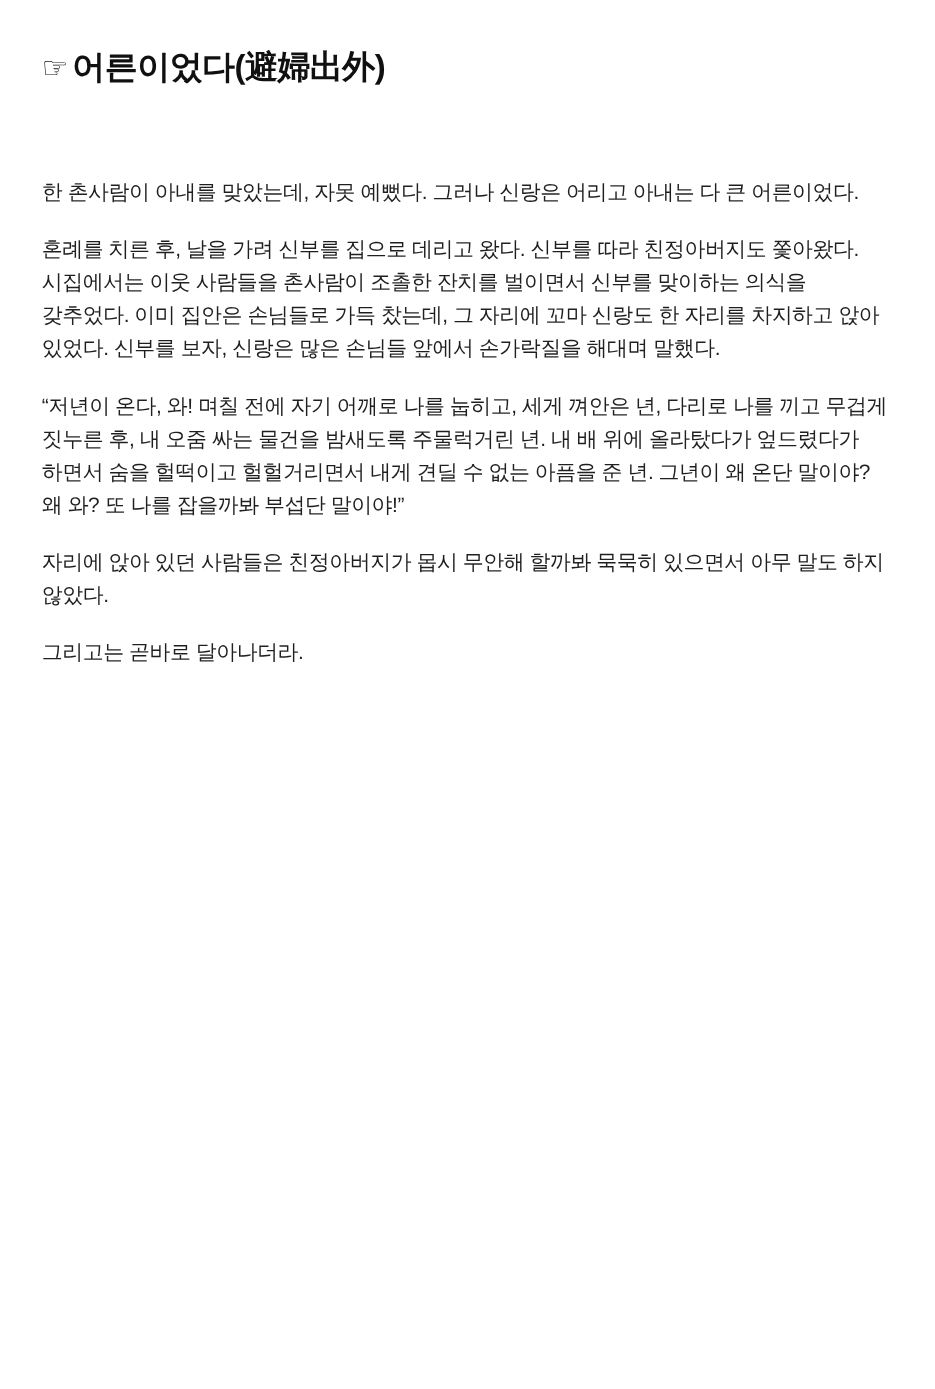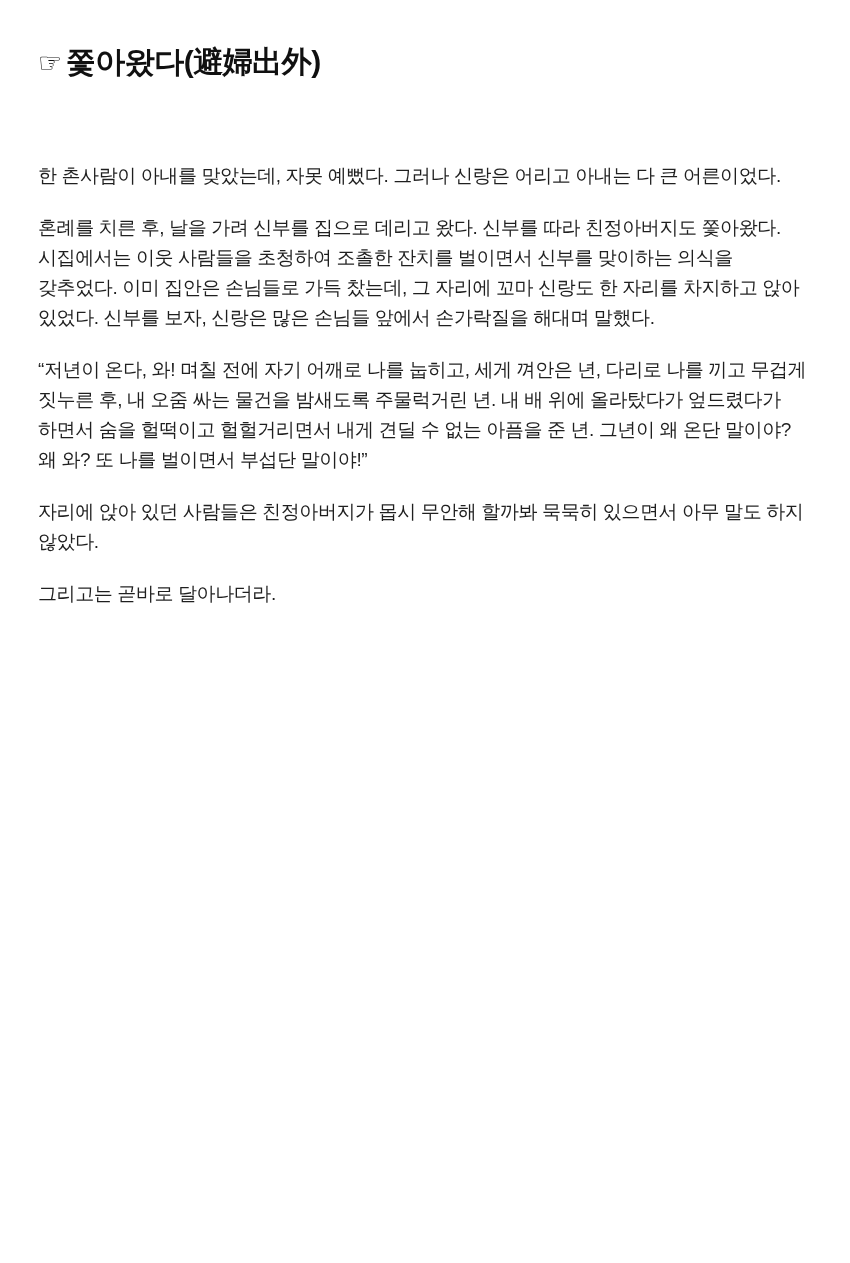--- a/index.html
+++ b/index.html
@@ -60,25 +60,25 @@
   }
 </style>
 </head>
 <body>
 
 <div class="page">
 
   <div class="title-block">
     <h1 class="doc-title">
       <span class="pointer-icon">☞</span>
-      <span>쫓아왔다(避婦出外)</span>
+      <span>어른이었다(避婦出外)</span>
     </h1>
   </div>
 
   <div class="body-text">
     <p class="para">한 촌사람이 아내를 맞았는데, 자못 예뻤다. 그러나 신랑은 어리고 아내는 다 큰 어른이었다.</p>
-    <p class="para">혼례를 치른 후, 날을 가려 신부를 집으로 데리고 왔다. 신부를 따라 친정아버지도 쫓아왔다. 시집에서는 이웃 사람들을 초청하여 조촐한 잔치를 벌이면서 신부를 맞이하는 의식을 갖추었다. 이미 집안은 손님들로 가득 찼는데, 그 자리에 꼬마 신랑도 한 자리를 차지하고 앉아 있었다. 신부를 보자, 신랑은 많은 손님들 앞에서 손가락질을 해대며 말했다.</p>
-    <p class="para">“저년이 온다, 와! 며칠 전에 자기 어깨로 나를 눕히고, 세게 껴안은 년, 다리로 나를 끼고 무겁게 짓누른 후, 내 오줌 싸는 물건을 밤새도록 주물럭거린 년. 내 배 위에 올라탔다가 엎드렸다가 하면서 숨을 헐떡이고 헐헐거리면서 내게 견딜 수 없는 아픔을 준 년. 그년이 왜 온단 말이야? 왜 와? 또 나를 벌이면서 부섭단 말이야!”</p>
+    <p class="para">혼례를 치른 후, 날을 가려 신부를 집으로 데리고 왔다. 신부를 따라 친정아버지도 쫓아왔다. 시집에서는 이웃 사람들을 촌사람이 조촐한 잔치를 벌이면서 신부를 맞이하는 의식을 갖추었다. 이미 집안은 손님들로 가득 찼는데, 그 자리에 꼬마 신랑도 한 자리를 차지하고 앉아 있었다. 신부를 보자, 신랑은 많은 손님들 앞에서 손가락질을 해대며 말했다.</p>
+    <p class="para">“저년이 온다, 와! 며칠 전에 자기 어깨로 나를 눕히고, 세게 껴안은 년, 다리로 나를 끼고 무겁게 짓누른 후, 내 오줌 싸는 물건을 밤새도록 주물럭거린 년. 내 배 위에 올라탔다가 엎드렸다가 하면서 숨을 헐떡이고 헐헐거리면서 내게 견딜 수 없는 아픔을 준 년. 그년이 왜 온단 말이야? 왜 와? 또 나를 잡을까봐 부섭단 말이야!”</p>
     <p class="para">자리에 앉아 있던 사람들은 친정아버지가 몹시 무안해 할까봐 묵묵히 있으면서 아무 말도 하지 않았다.</p>
     <p class="para">그리고는 곧바로 달아나더라.</p>
   </div>
 
 </div>
 
 </body></html>

